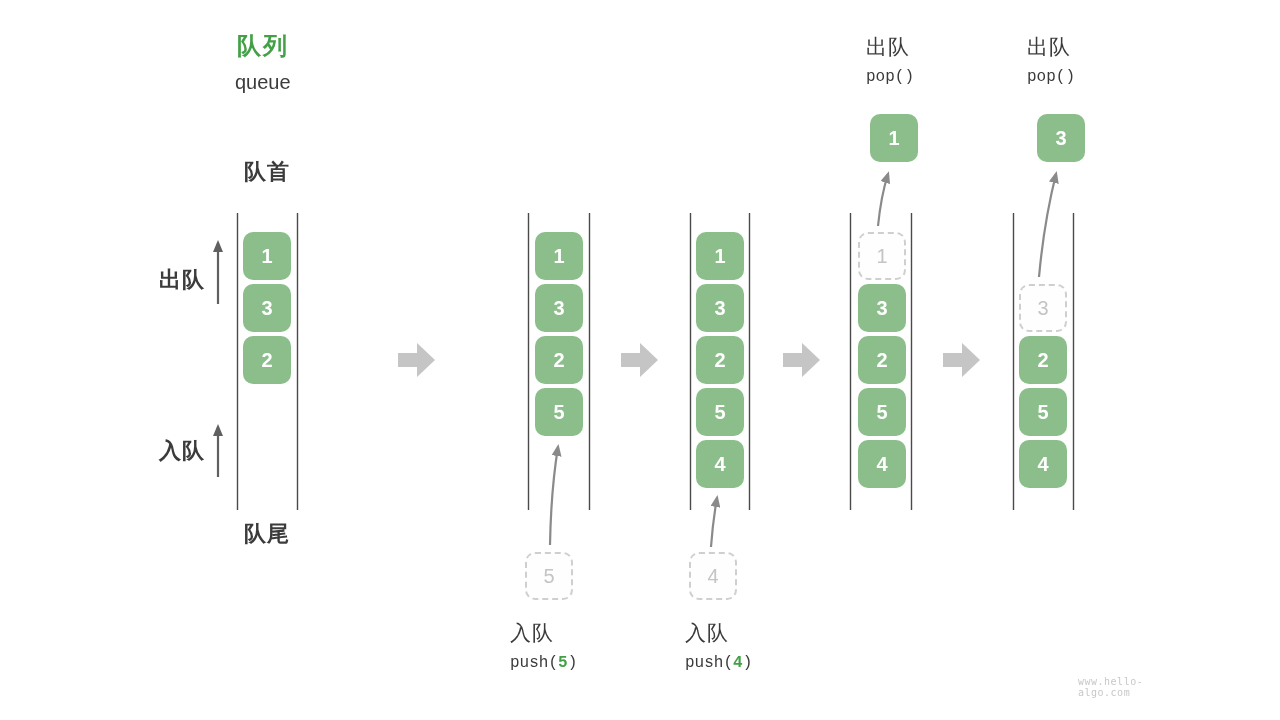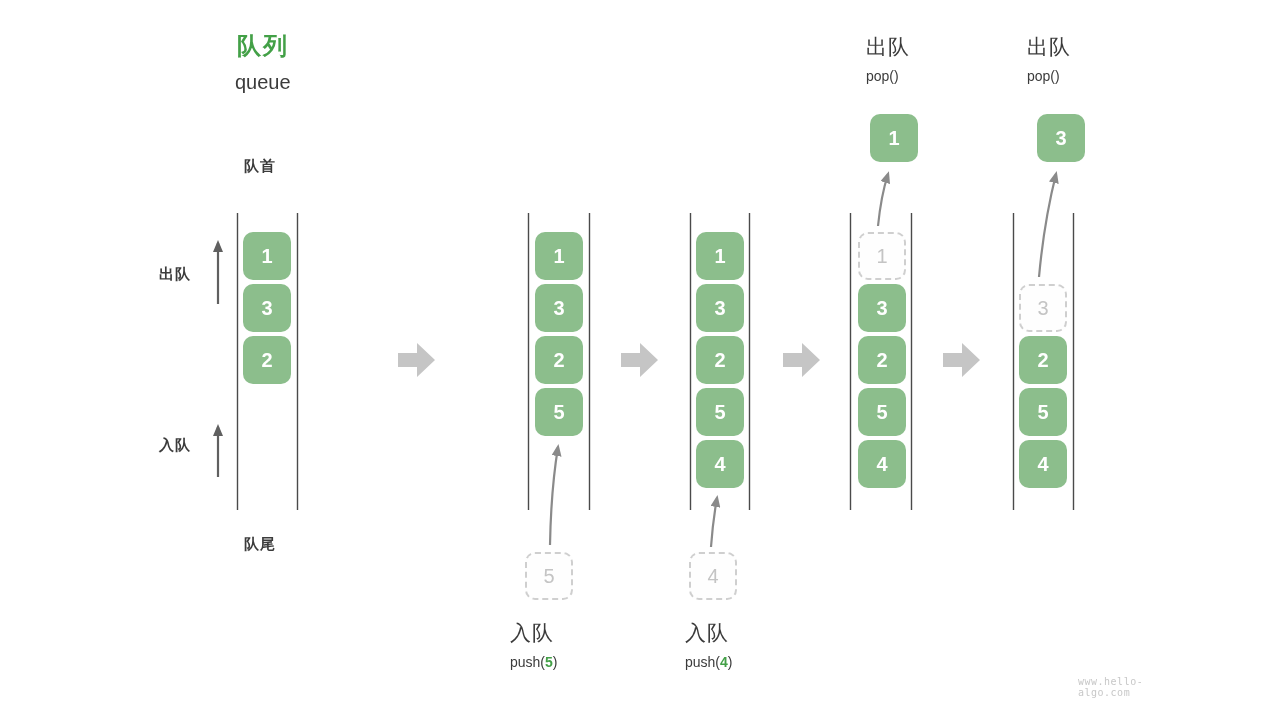--- a/index.html
+++ b/index.html
@@ -16,38 +16,38 @@
 
   .title-zh {
     position:absolute; left:237px; top:30px; font-size:24px; font-weight:bold;
     letter-spacing:2px; color:var(--accent-green,#43a047);
   }
   .title-en {
     position:absolute; left:235px; top:71px; font-size:20px;
     color:var(--text-dark,#3b3b3b);
   }
   .zh-label {
-    position:absolute; font-size:15px; font-weight:bold; color:var(--text-dark,#3b3b3b);
+    position:absolute; font-size:22px; font-weight:bold; color:var(--text-dark,#3b3b3b);
     letter-spacing:1px; white-space:nowrap;
   }
   .cell {
     position:absolute; width:48px; height:48px; box-sizing:border-box;
     border-radius:10px; background:var(--box-green,#8cbe8c);
     color:#ffffff; font-size:20px; font-weight:bold;
     display:flex; align-items:center; justify-content:center;
   }
   .cell.dashed {
     background:#fefefe; border:2px dashed var(--dashed-border,#cfcfcf);
     color:var(--dashed-text,#c4c4c4); font-weight:normal;
   }
   .op { position:absolute; white-space:nowrap; }
   .op-zh { font-size:21px; color:var(--text-dark,#3b3b3b); font-weight:500; letter-spacing:1px; }
   .op-fn {
-    margin-top:7px; font-size:14px; color:var(--text-dark,#3b3b3b);
-    font-family:Liberation Sans, sans-serif;
+    margin-top:7px; font-size:16px; color:var(--text-dark,#3b3b3b);
+    font-family:Liberation Mono, monospace;
   }
   .op-fn .arg { color:var(--accent-green,#43a047); font-weight:bold; }
   .watermark {
     position:absolute; left:1078px; top:676px; font-size:10px; letter-spacing:0.5px;
     color:var(--watermark-gray,#c8c8c8);
     font-family:"DejaVu Sans Mono","Liberation Mono",monospace;
   }
 </style>
 </head>
 <body>
@@ -96,21 +96,21 @@
     <path class="curve" d="M550,545 Q551,490 558,447" marker-end="url(#ah-gray)"></path>
     <path class="curve" d="M711,547 Q713,520 717,498" marker-end="url(#ah-gray)"></path>
     <path class="curve" d="M878,226 Q881,196 888,174" marker-end="url(#ah-gray)"></path>
     <path class="curve" d="M1039,277 Q1044,222 1056,174" marker-end="url(#ah-gray)"></path>
   </svg>
 
   <div class="title-zh">队列</div>
   <div class="title-en">queue</div>
 
   <div class="zh-label" style="left:244px; top:157px;">队首</div>
-  <div class="zh-label" style="left:244px; top:535px;">队尾</div>
+  <div class="zh-label" style="left:244px; top:519px;">队尾</div>
   <div class="zh-label" style="left:159px; top:265px;">出队</div>
   <div class="zh-label" style="left:159px; top:436px;">入队</div>
 
   <div class="cell" style="left:243px; top:232px;">1</div>
   <div class="cell" style="left:243px; top:284px;">3</div>
   <div class="cell" style="left:243px; top:336px;">2</div>
 
   <div class="cell" style="left:535px; top:232px;">1</div>
   <div class="cell" style="left:535px; top:284px;">3</div>
   <div class="cell" style="left:535px; top:336px;">2</div>

